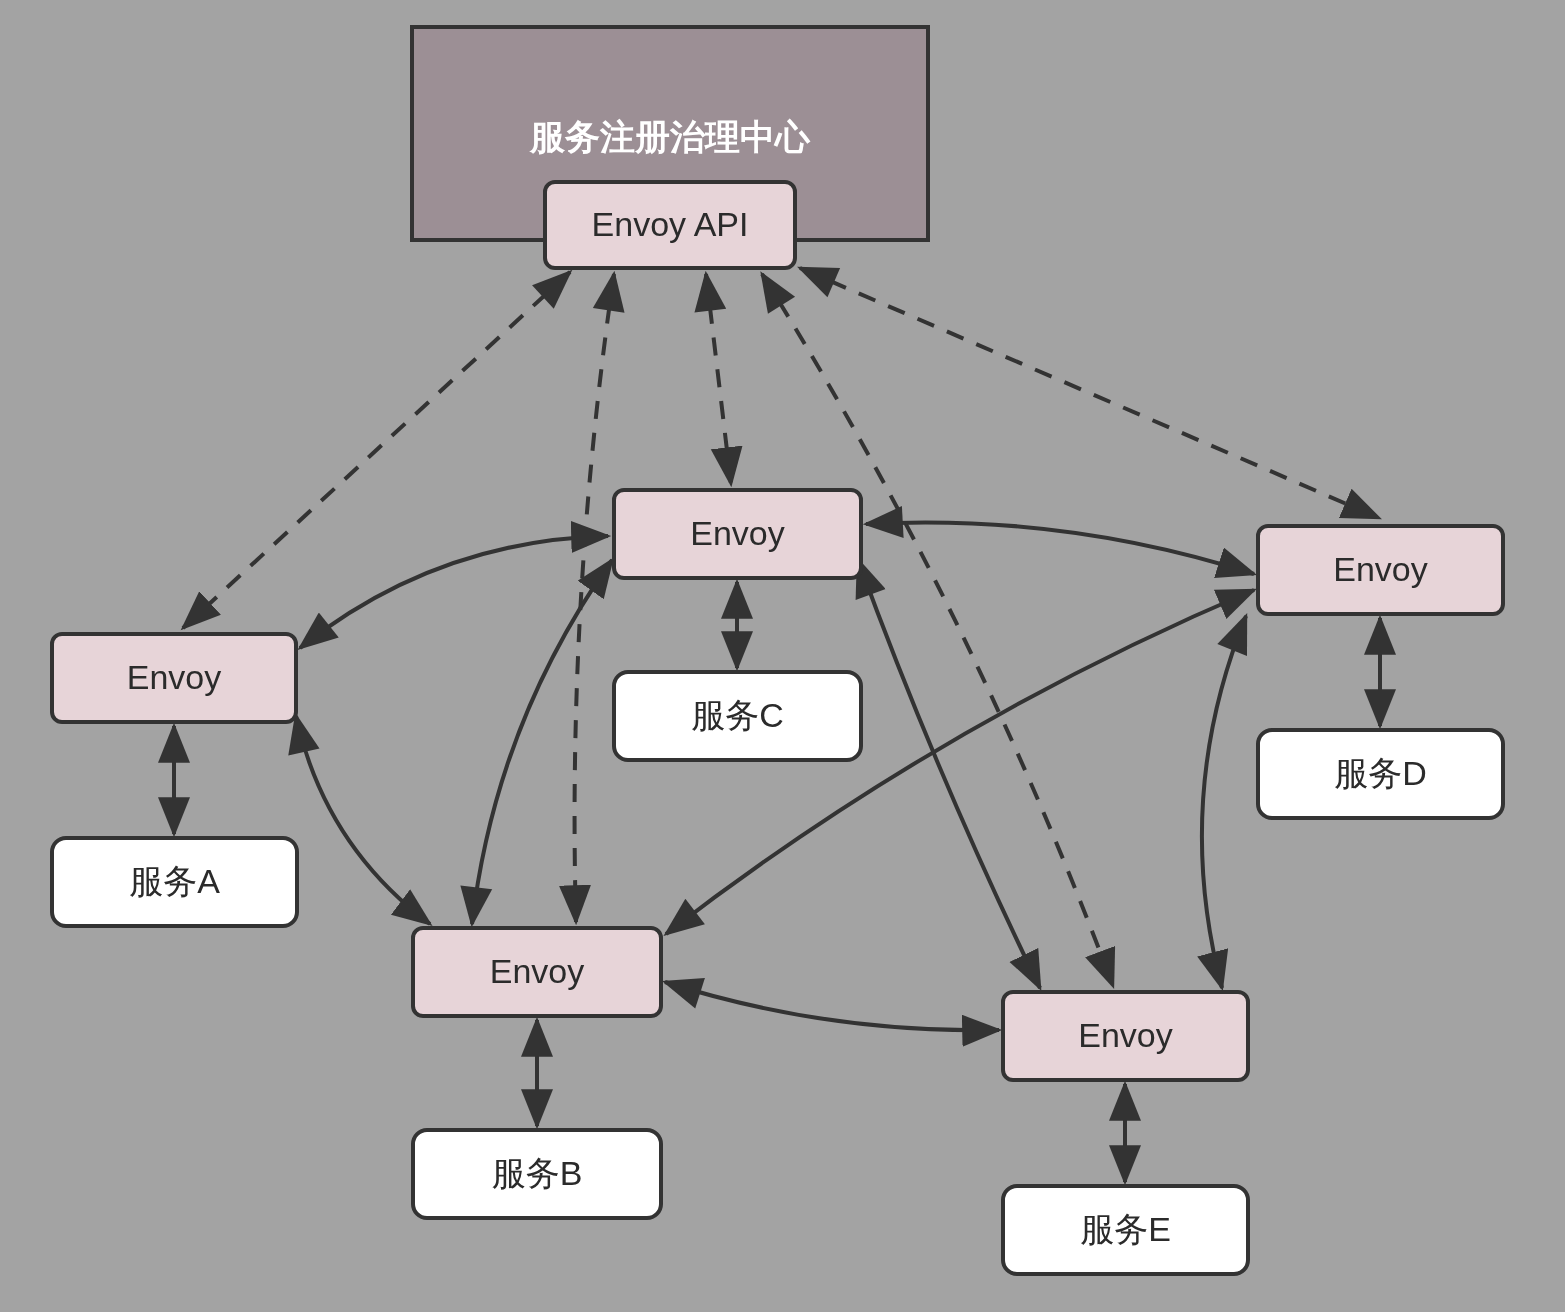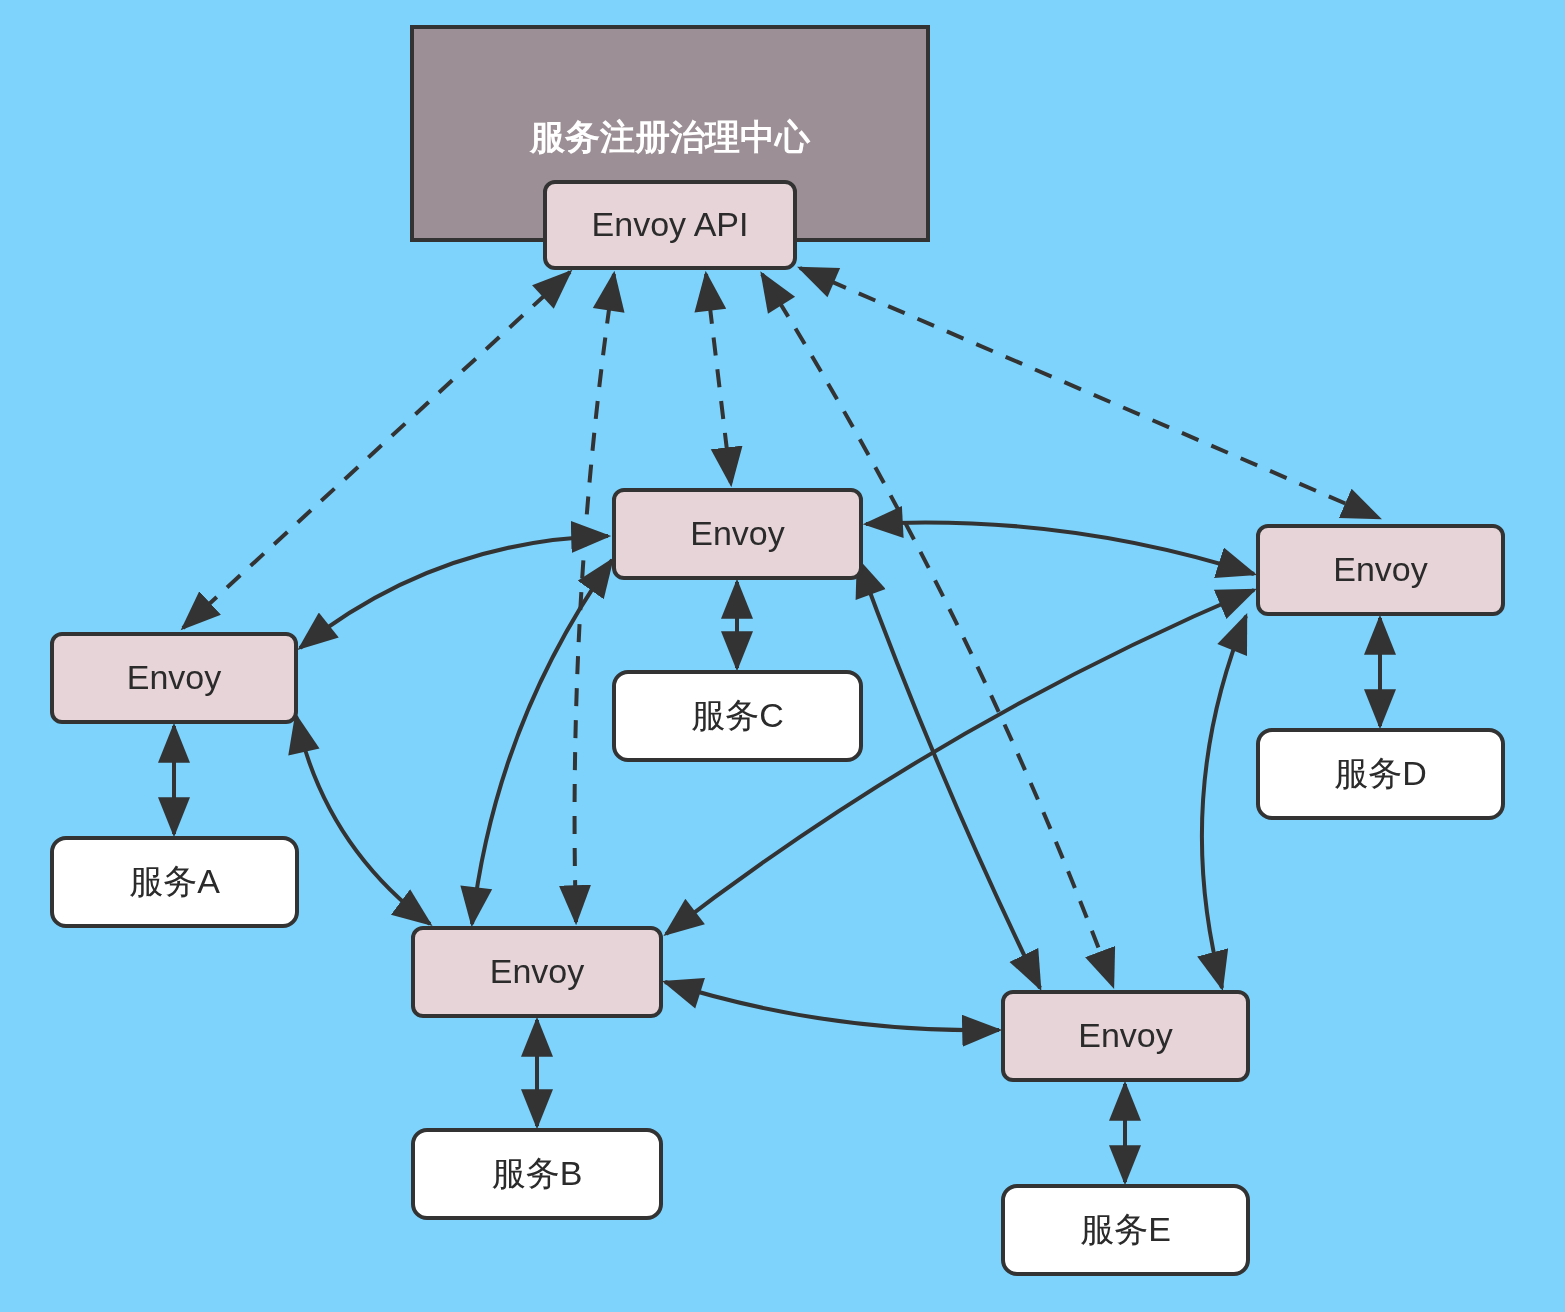--- a/index.html
+++ b/index.html
@@ -10,21 +10,21 @@
   body {
     width: 1565px;
     height: 1312px;
     font-family: "Liberation Sans", "DejaVu Sans", sans-serif;
     overflow: hidden;
   }
   #diagram-root {
     position: relative;
     width: 1565px;
     height: 1312px;
-    background: #7dd3fc;
+    background: #a3a3a3;
   }
   svg.canvas {
     position: absolute;
     inset: 0;
     width: 1565px;
     height: 1312px;
   }
   .node-label {
     font-family: "Liberation Sans", "DejaVu Sans", sans-serif;
     fill: #2b2b2b;

